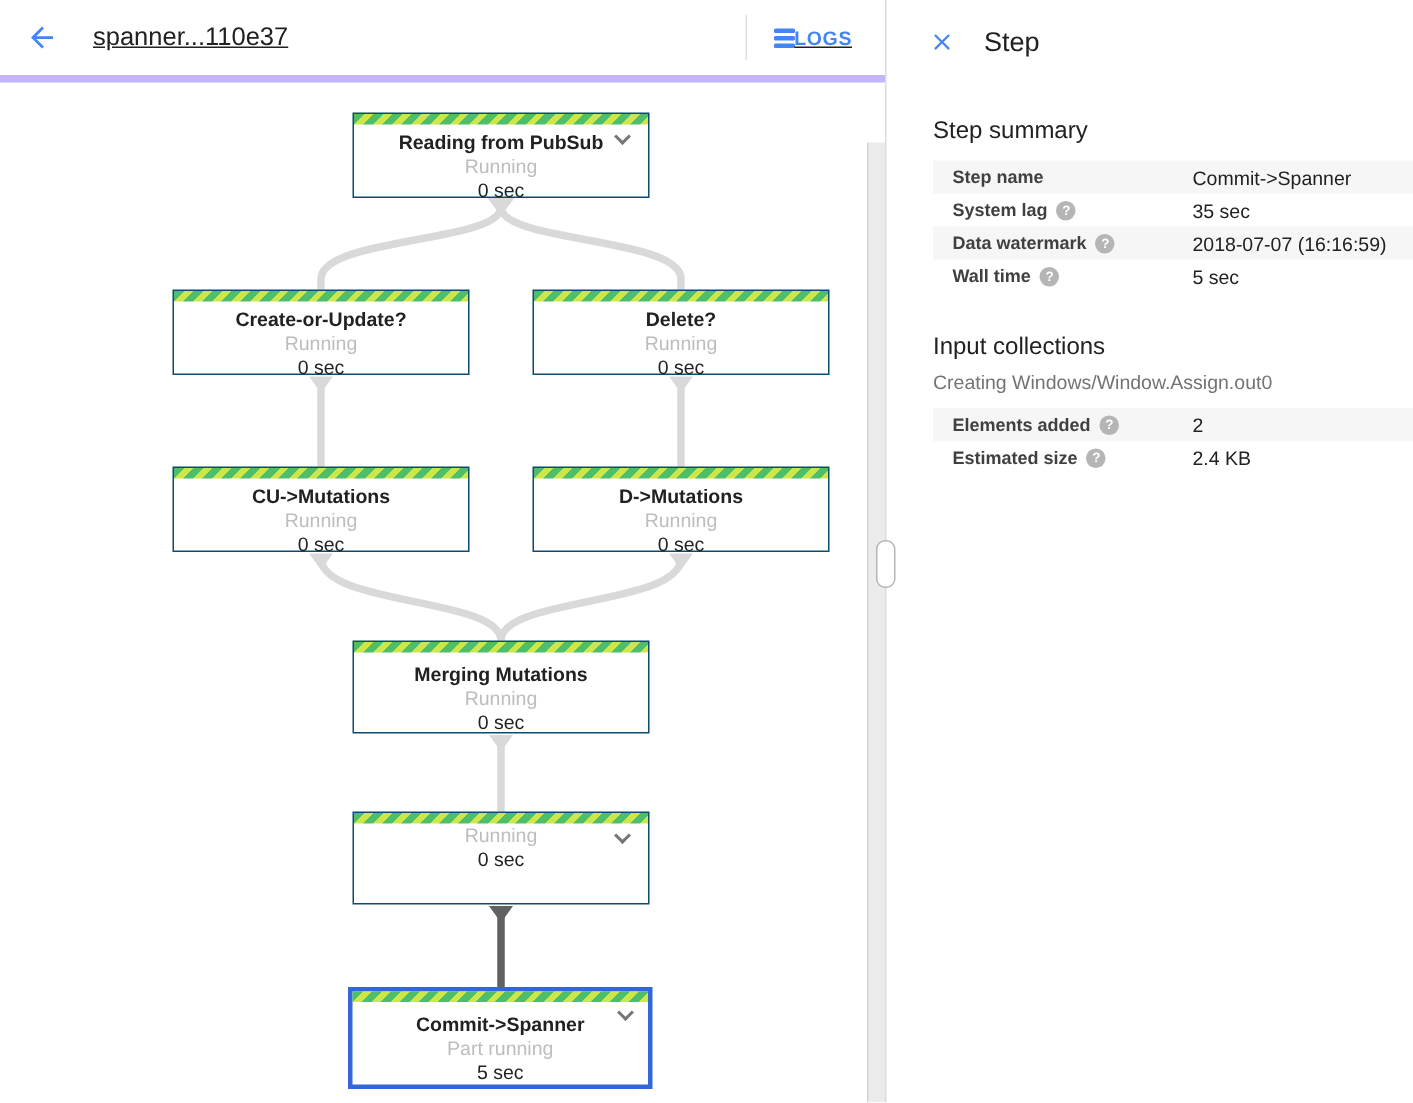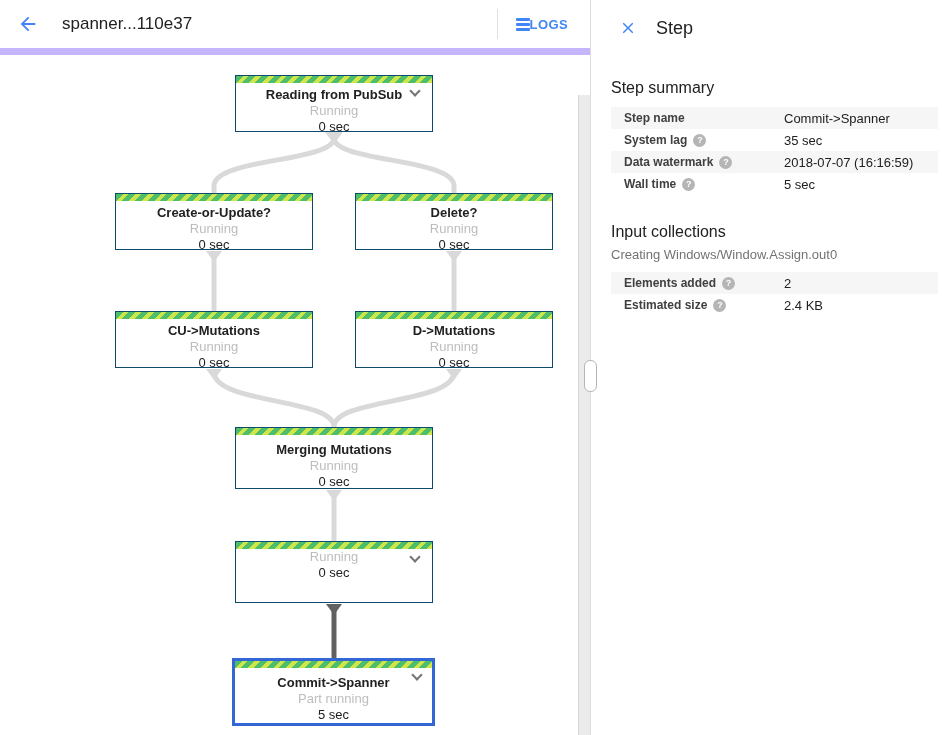--- a/index.html
+++ b/index.html
@@ -2,21 +2,21 @@
 <html style="--accent: #4285f4; --selected: #3367d6; --stripe_green: #4fbe6b; --stripe_lime: #cde74b; --edge: #d9d9d9; --edge_dark: #616161;"><head>
 <meta charset="utf-8">
 <style>
   * { margin:0; padding:0; box-sizing:border-box; }
   html,body { width:942px; height:735px; overflow:hidden; background:#fff;
               font-family:"Liberation Sans", sans-serif; color:#212121; }
   .app { position:relative; width:942px; height:735px; background:#fff; }
 
   
   .lheader { position:absolute; left:0; top:0; width:590px; height:55px; background:#fff;
-             border-bottom:7px solid #c4b5fd; display:flex; align-items:center; z-index:6; }
+             border-bottom:5px solid #c4b5fd; display:flex; align-items:center; z-index:6;text-decoration:underline; }
   .back-btn { margin-left:16px; width:24px; height:24px; border:none; background:none; cursor:pointer; display:flex; align-items:center; justify-content:center; }
   .job-title { margin-left:22px; font-size:17px; color:#212121; }
   .lheader .spacer { flex:1; }
   .vdiv { width:1px; height:30px; background:#e0e0e0; }
   .logs-btn { display:flex; align-items:center; gap:0; margin:0 22px 0 18px; border:none; background:none;
               color:var(--accent); font-weight:bold; font-size:13px; letter-spacing:.4px; cursor:pointer; }
   .logs-icon { display:flex; flex-direction:column; gap:2px; }
   .logs-icon i { display:block; width:14px; height:3px; background:var(--accent); border-radius:1px; }
   svg.edges { position:absolute; left:0; top:0; z-index:1; pointer-events:none; }
   .edge  { stroke:var(--edge); stroke-width:5; fill:none; stroke-linecap:round; }
@@ -42,21 +42,21 @@
                background:#ebebeb; border-left:1px solid #d5d5d5; z-index:5; }
   .divider { position:absolute; left:590px; top:0; width:1px; height:735px; background:#dadce0; z-index:6; }
   .resize-handle { position:absolute; left:584px; top:360px; width:13px; height:32px; background:#fff;
                    border:1px solid #b5b5b5; border-radius:6px; z-index:7; cursor:col-resize; }
 
   
   .panel { position:absolute; left:591px; top:0; width:351px; height:735px; background:#fff; }
   .pheader { height:56px; display:flex; align-items:center; }
   .close-btn { margin-left:26px; width:22px; height:22px; border:none; background:none; cursor:pointer; display:flex; align-items:center; justify-content:center; }
   .ptitle { margin-left:17px; font-size:18px; color:#212121; }
-  .pbody { padding-left:20px; }
+  .pbody { padding-left:31px; }
   .sec-heading { font-size:16px; color:#212121; margin-top:23px; margin-bottom:10px; }
   .rows { width:327px; }
   .prow { position:relative; height:22px; display:flex; align-items:center; padding-left:13px; }
   .prow.shaded { background:#f6f6f6; }
   .plabel { font-size:12px; font-weight:bold; color:#404040; white-space:nowrap; }
   .help-icon { display:inline-block; width:13px; height:13px; margin-left:6px; border-radius:50%;
                background:#b5b5b5; color:#fff; font-size:9px; font-weight:bold; line-height:13px;
                text-align:center; cursor:pointer; }
   .pvalue { position:absolute; left:173px; font-size:13px; color:#212121; white-space:nowrap; }
   .coll-name { font-size:13px; color:#737373; margin:2px 0 10px 0; }

